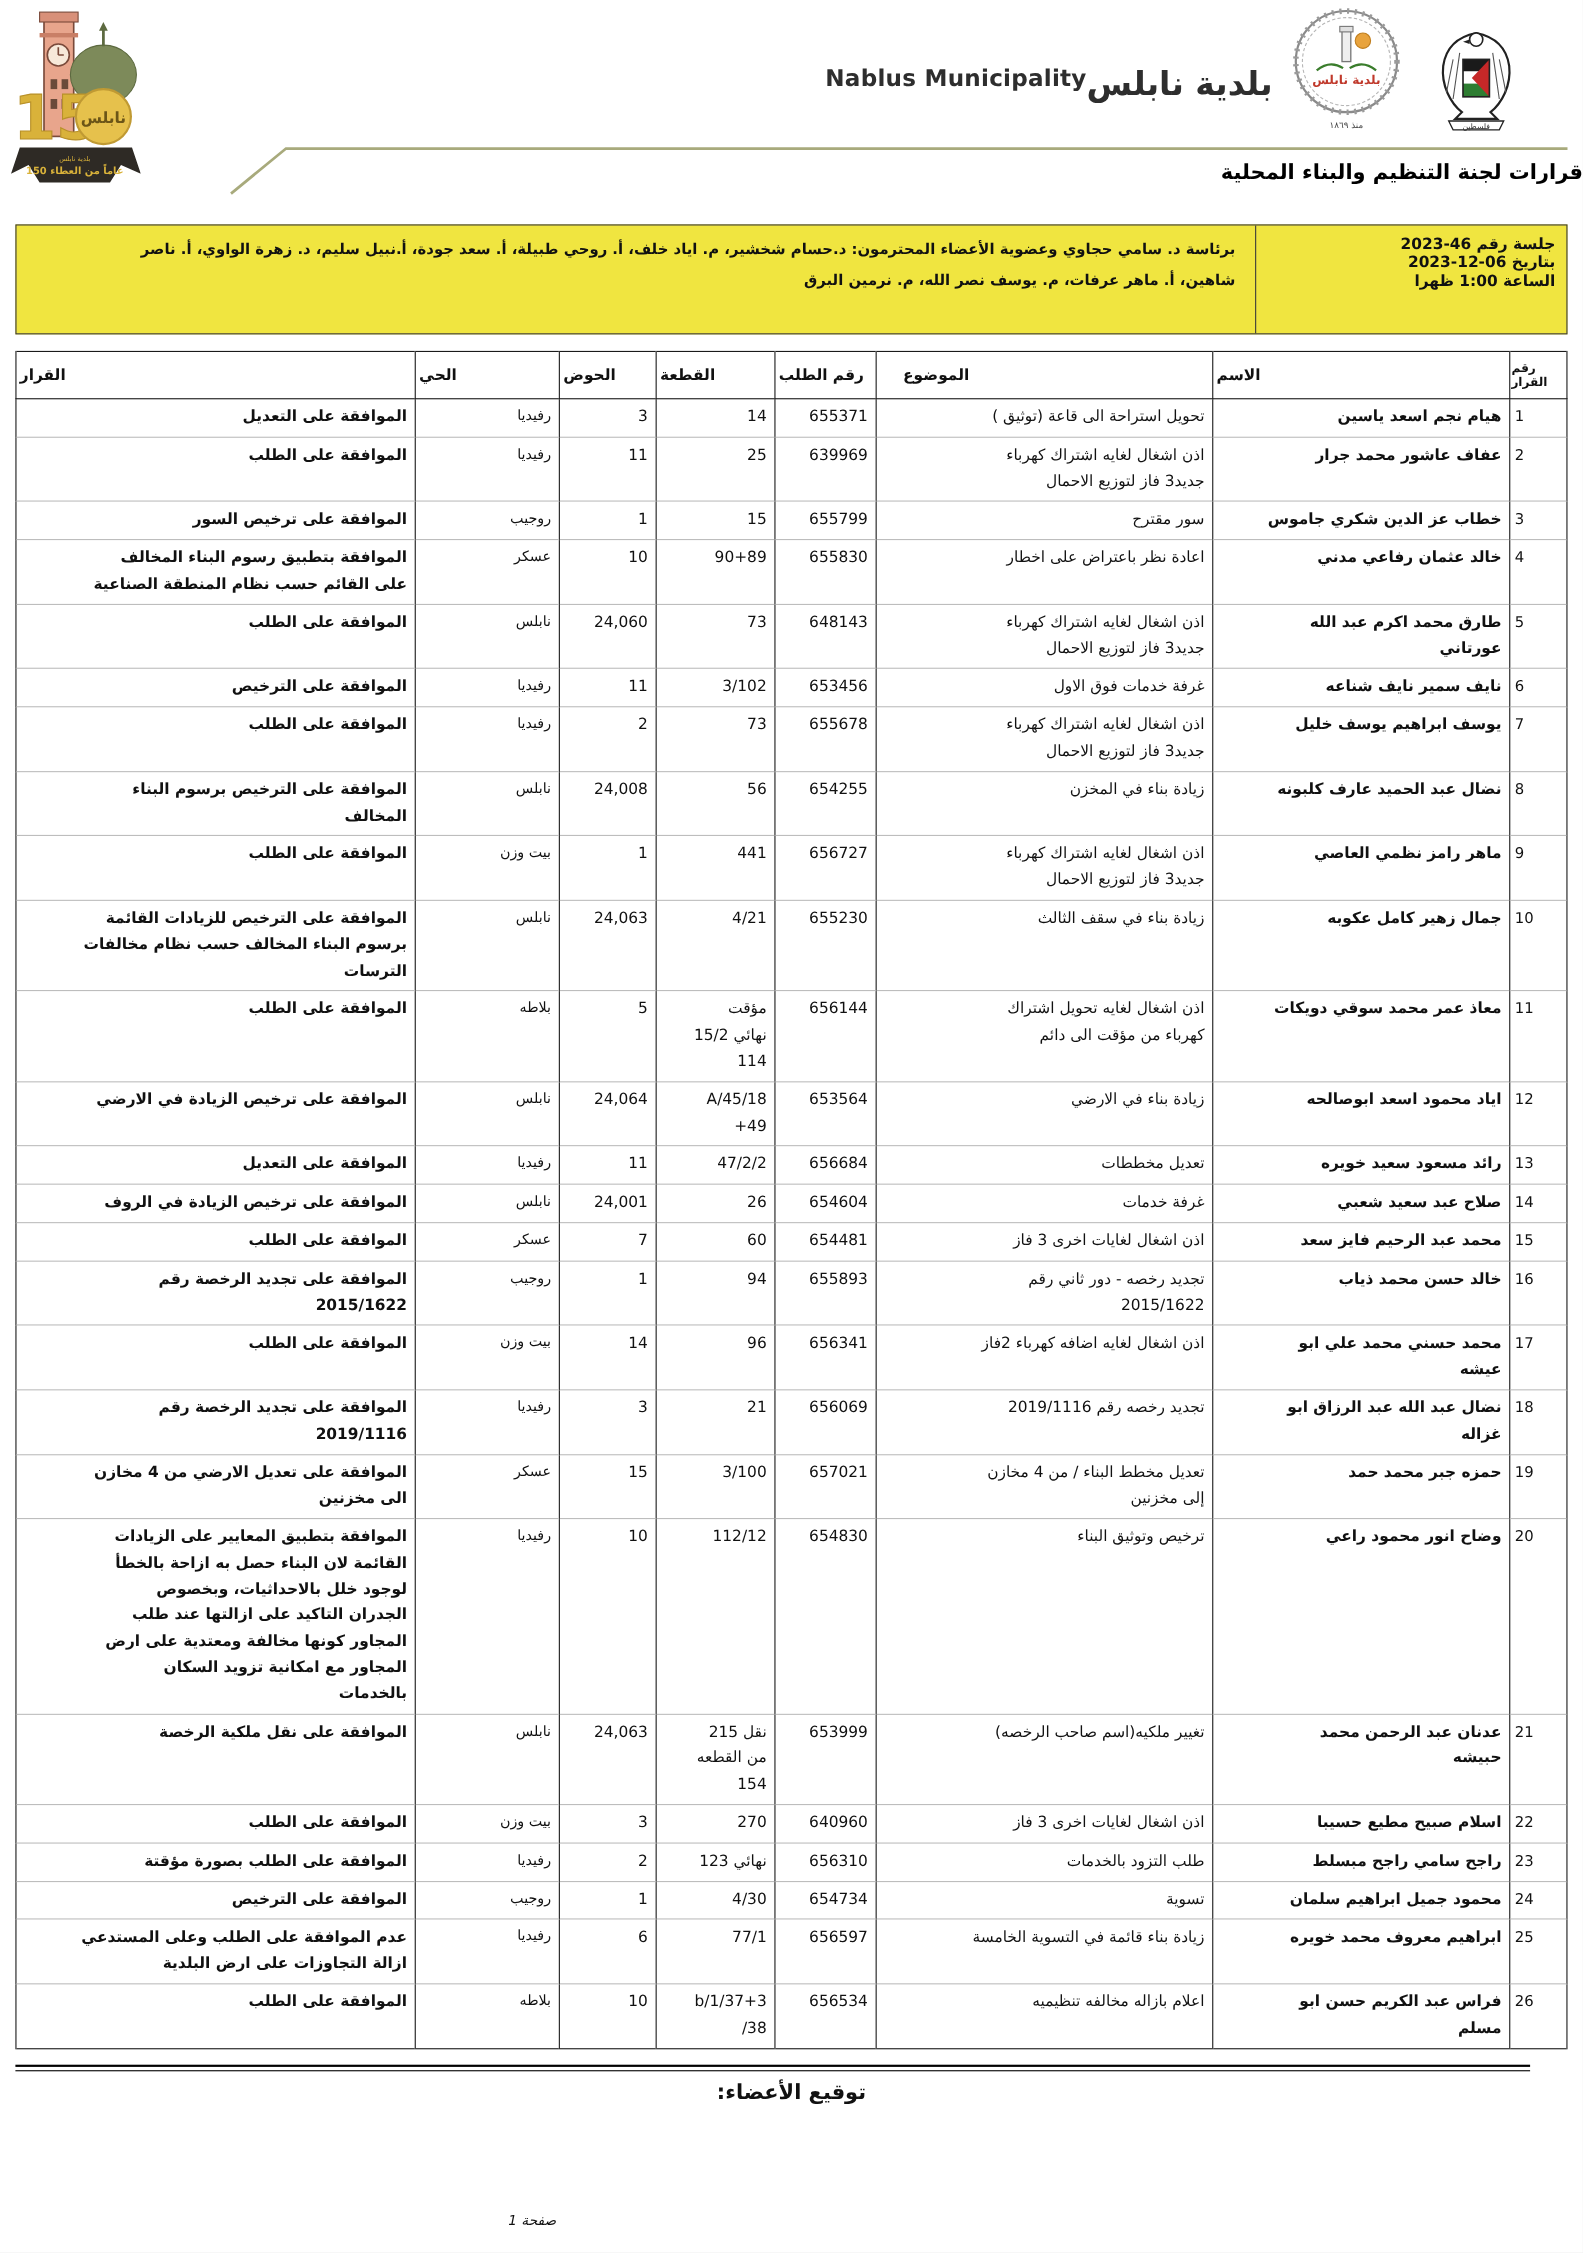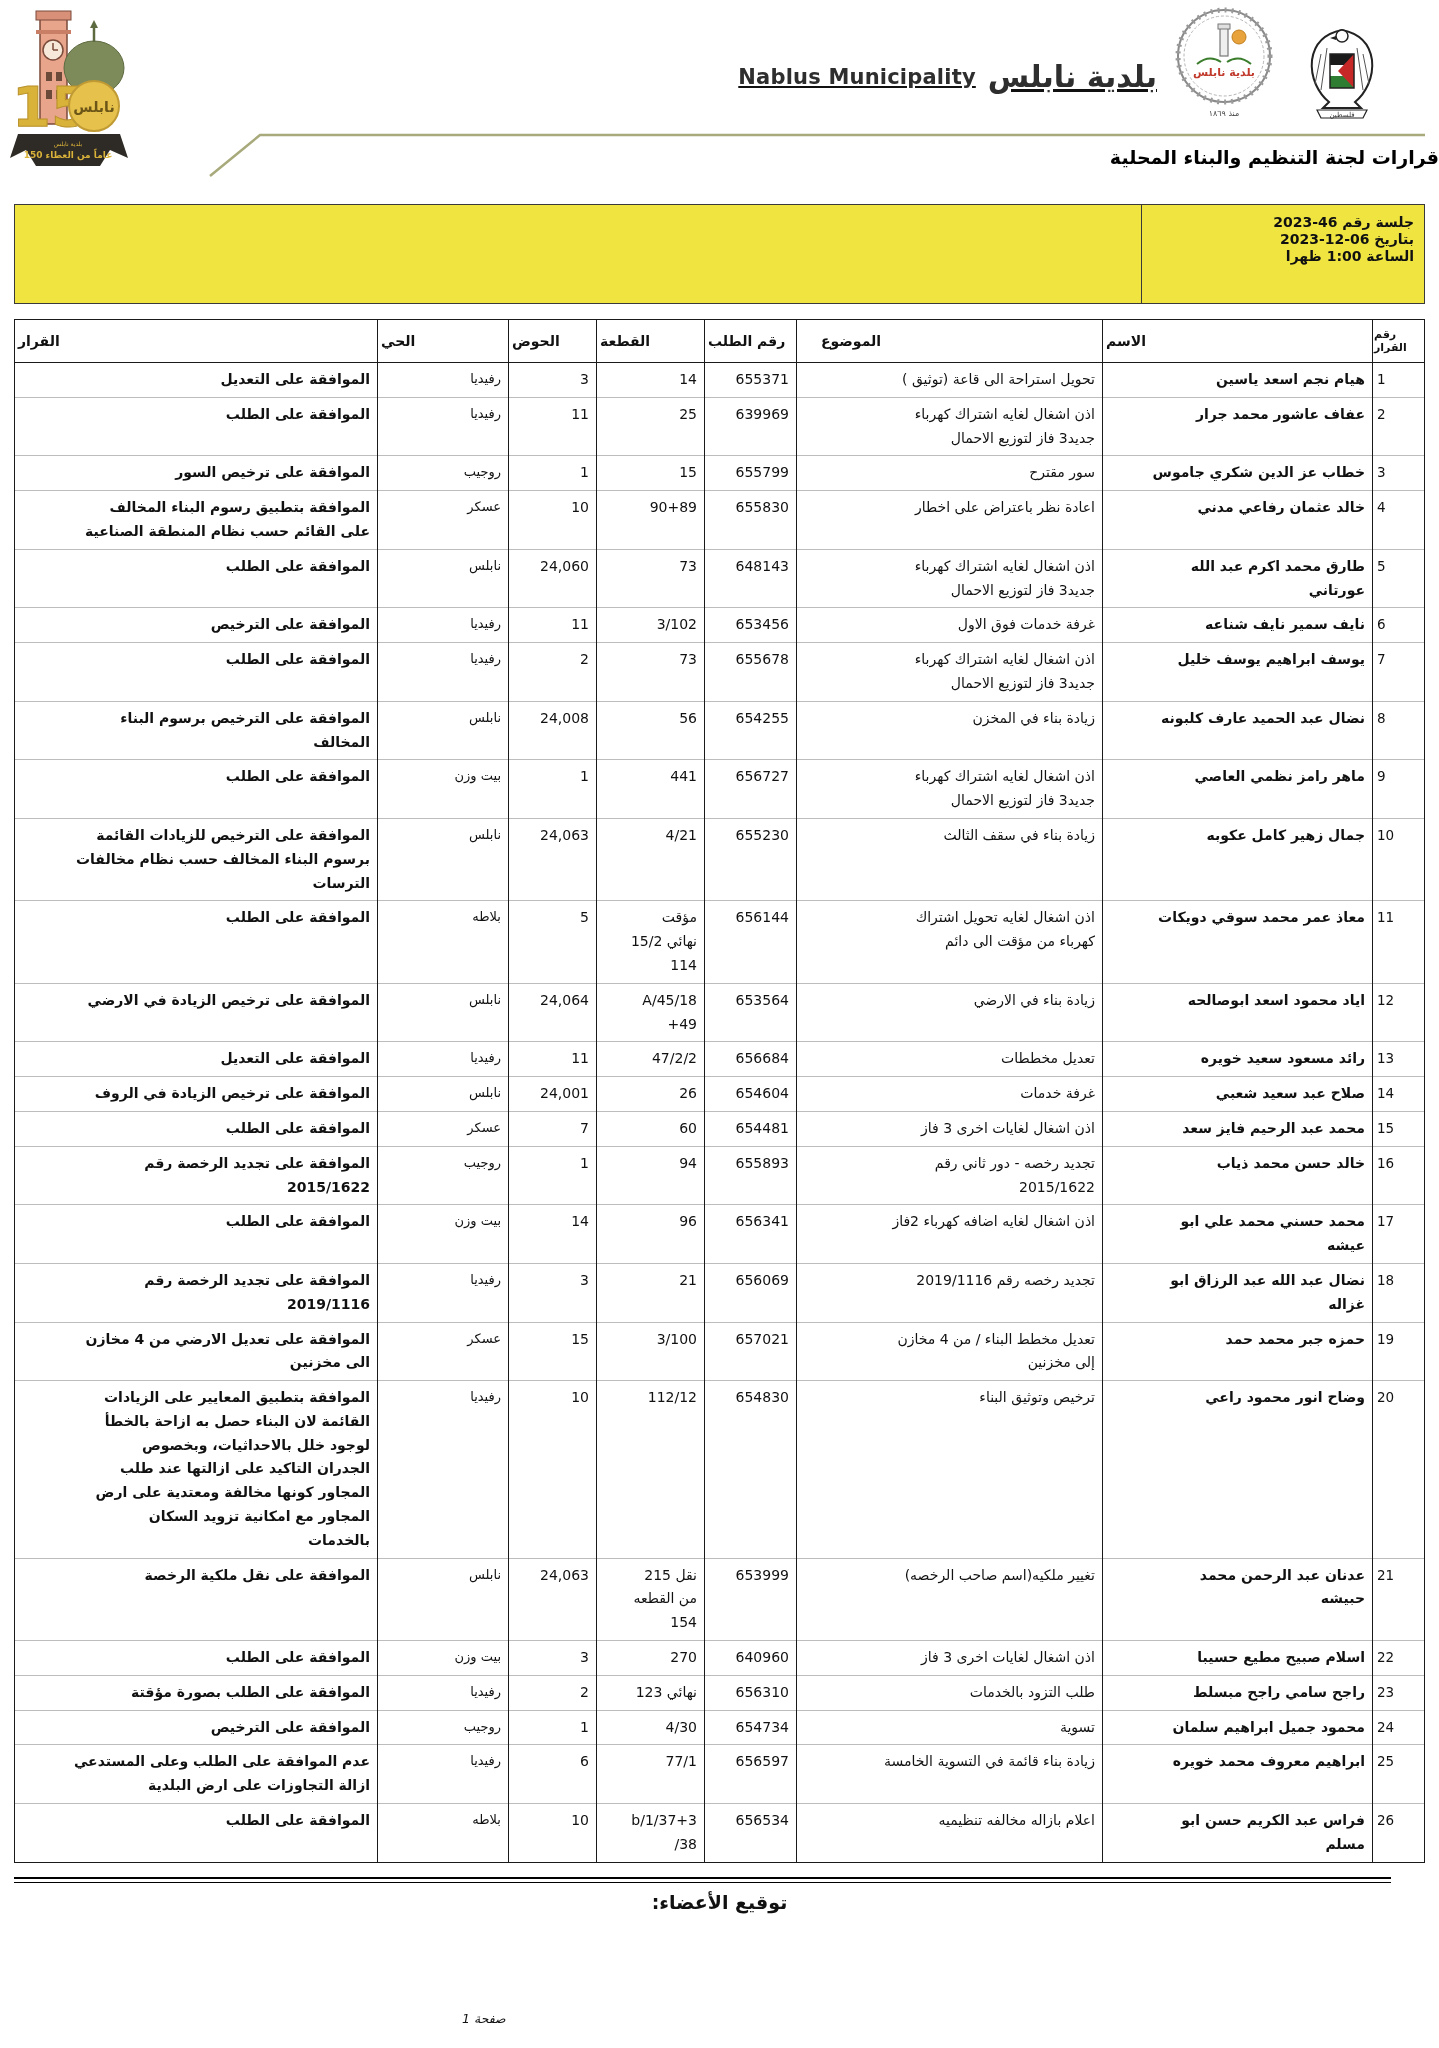--- a/index.html
+++ b/index.html
@@ -4,21 +4,21 @@
 <style>
   html,body{margin:0;padding:0;background:#e9e9e9;}
   .page{
     width:1439px;min-height:2048px;position:relative;background:#fff;color:#111;
     font-family:"DejaVu Sans","Liberation Sans",sans-serif;margin:0 auto;overflow:hidden;
   }
   
   .header{position:relative;height:200px;}
   .logo150{position:absolute;top:6px;left:10px;}
   .brand{position:absolute;top:6px;right:46px;display:flex;align-items:flex-end;gap:16px;direction:ltr;}
-  .brand-text{display:flex;align-items:center;gap:12px;margin-bottom:26px;text-decoration:underline;}
+  .brand-text{display:flex;align-items:flex-start;margin-bottom:26px;}
   .name-en{font-size:21px;font-weight:bold;color:#2e2e2e;letter-spacing:.2px;}
   .name-ar{font-size:30px;font-weight:bold;color:#2e2e2e;}
   .rule-svg{position:absolute;left:0;top:0;pointer-events:none;}
   .title{position:absolute;top:146px;left:0;width:100%;text-align:right;
          font-size:19px;font-weight:bold;color:#000;}
   
   .info{margin:4px 14px 0;border:1px solid #3a3a3a;background:#f0e540;display:flex;
         direction:rtl;min-height:100px;box-sizing:border-box;}
   .info-session{width:262px;border-left:1px solid #3a3a3a;padding:9px 10px 6px;
         display:flex;flex-direction:column;gap:1px;font-weight:bold;font-size:14px;text-align:right;}
@@ -120,20 +120,22 @@
 
     <div class="title">قرارات لجنة التنظيم والبناء المحلية</div>
   </div>
 
   <div class="info">
     <div class="info-session">
       <span>جلسة رقم 46-2023</span>
       <span>بتاريخ 06-12-2023</span>
       <span>الساعة 1:00 ظهرا</span>
     </div>
+    <div class="info-attendees">برئاسة د. سامي حجاوي وعضوية الأعضاء المحترمون: د.حسام شخشير، م. اياد خلف، أ. روحي طبيلة، أ. سعد جودة، أ.نبيل سليم، د. زهرة الواوي، أ. ناصر
+شاهين، أ. ماهر عرفات، م. يوسف نصر الله، م. نرمين البرق</div>
   </div>
 
   <div class="table-wrap">
     <table>
       <thead>
         <tr>
           <th class="col-no">رقم القرار</th>
           <th class="col-name">الاسم</th>
           <th class="col-subject">الموضوع</th>
           <th class="col-request">رقم الطلب</th>

